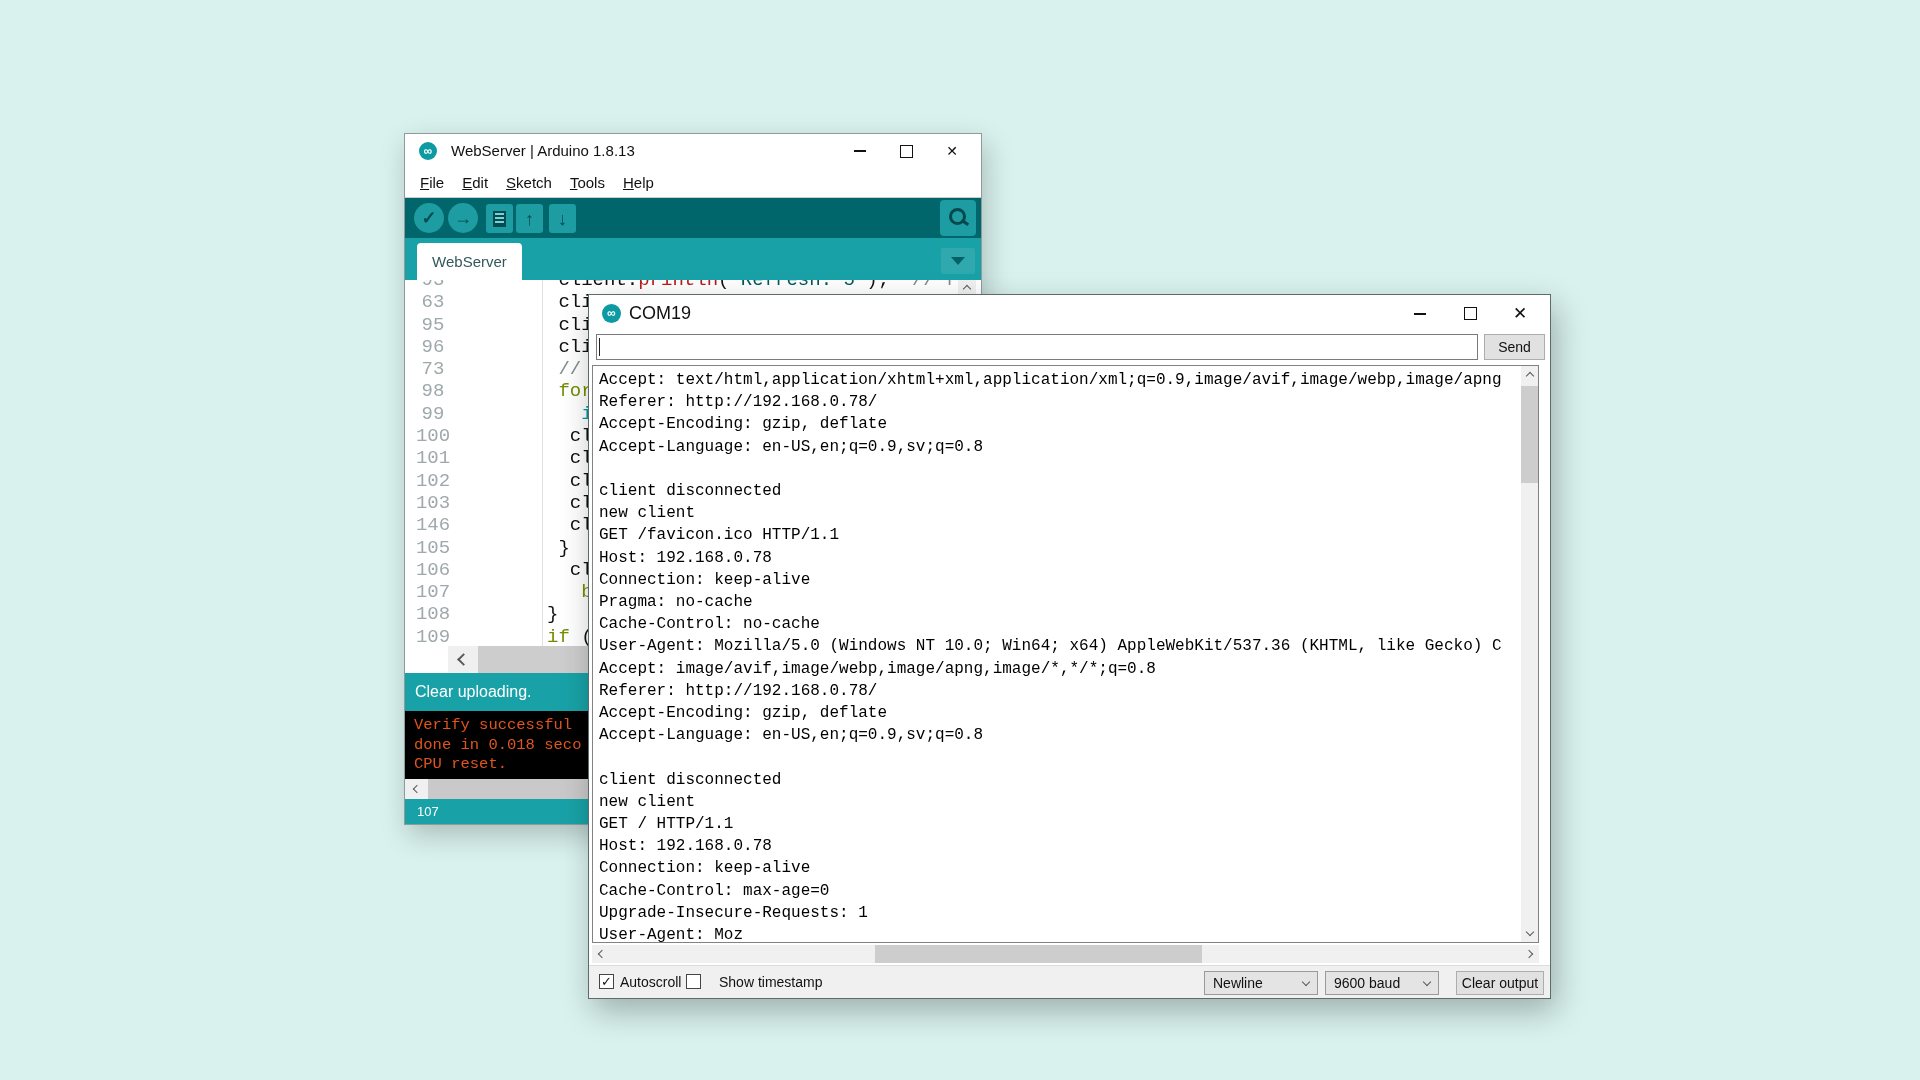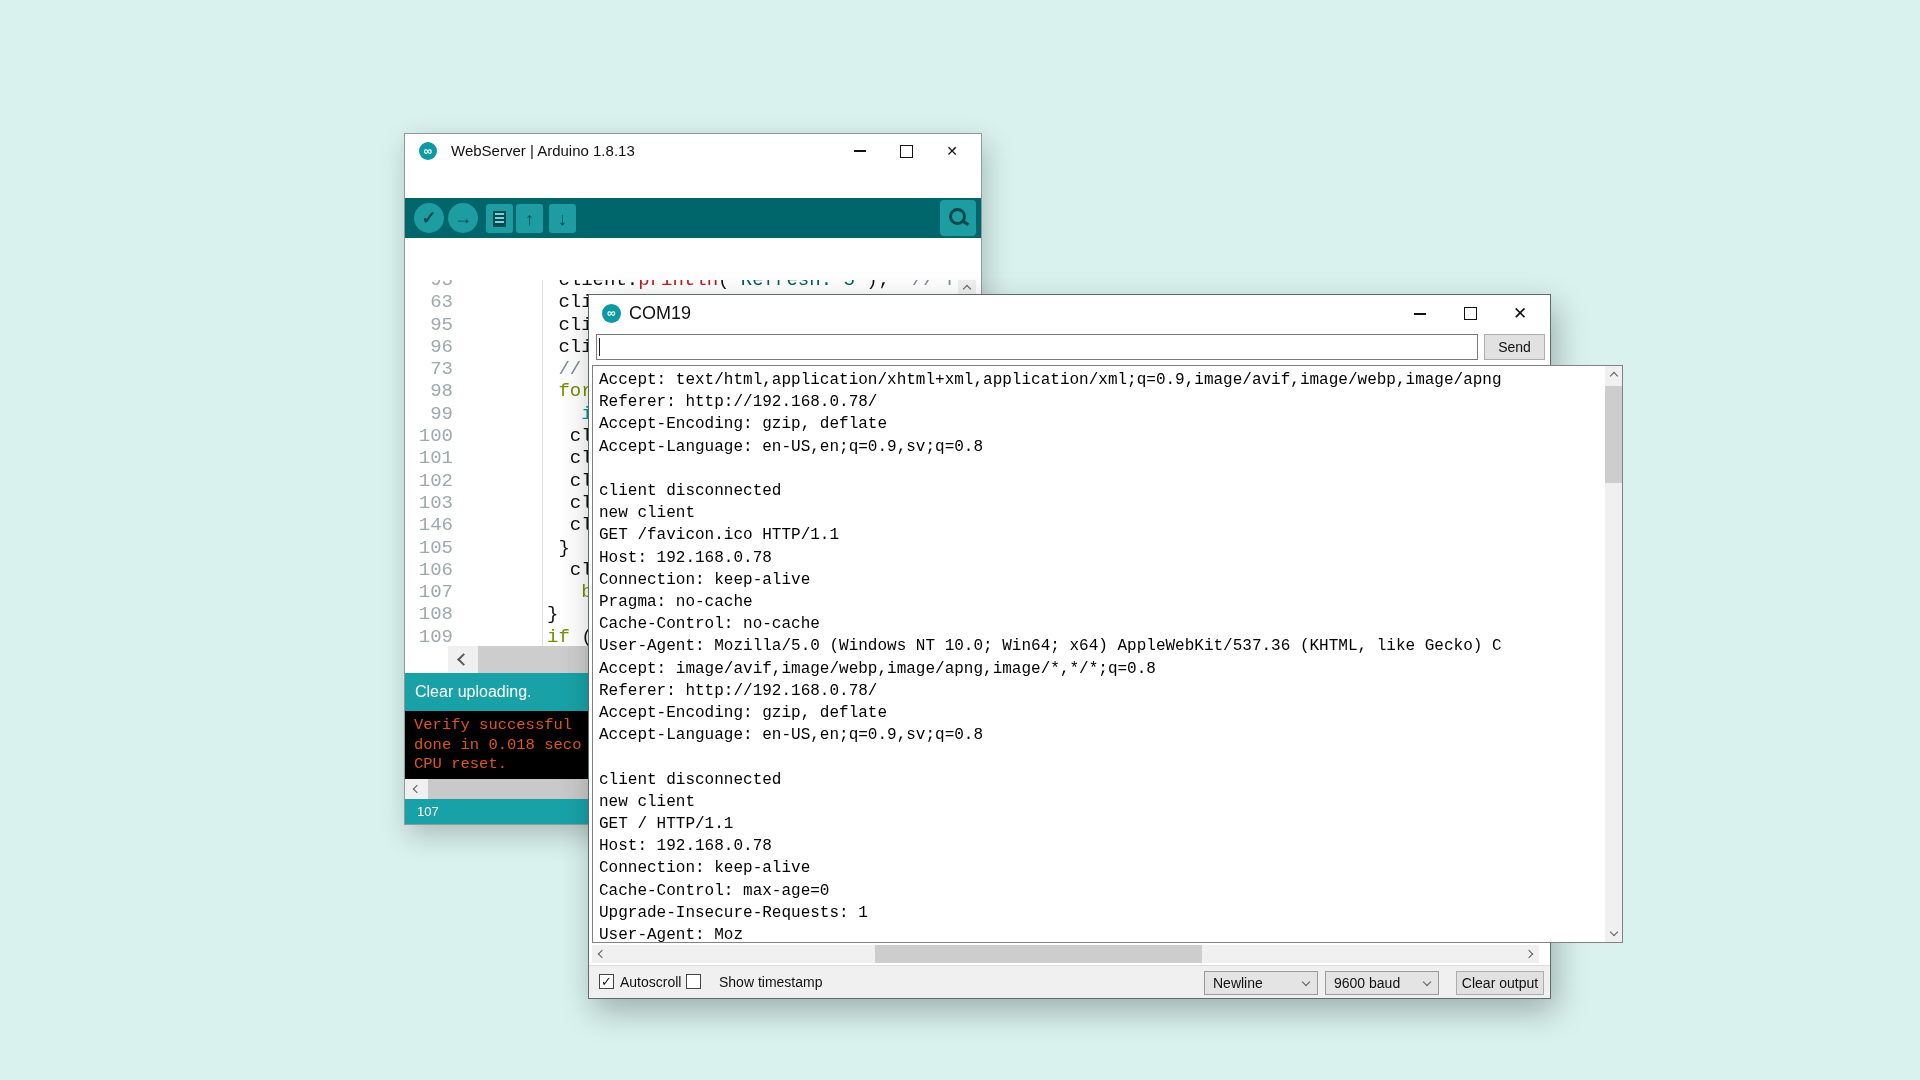--- a/index.html
+++ b/index.html
@@ -40,21 +40,21 @@
   .a-tabbar{position:absolute;left:0;top:104px;width:100%;height:42px;background:var(--teal-mid);}
   .tab{position:absolute;left:12px;top:5px;width:105px;height:37px;background:#fff;
        border-radius:4px 4px 0 0;display:flex;align-items:center;justify-content:center;
        font-size:15px;color:#33585c;}
   .tab-dd{position:absolute;left:536px;top:10px;width:34px;height:26px;background:#2fa9ae;border-radius:2px;
           display:flex;align-items:center;justify-content:center;}
   .tri-down{width:0;height:0;border-left:7px solid transparent;border-right:7px solid transparent;
             border-top:8px solid #046266;}
 
   .a-editor{position:absolute;left:0;top:146px;width:100%;height:366px;background:#fff;overflow:hidden;}
-  .gutter{position:absolute;left:8px;top:-11px;width:40px;text-align:right;
+  .gutter{position:absolute;left:8px;top:-11px;width:40px;text-align:center;
           font-family:"Liberation Mono",monospace;font-size:19px;line-height:22.3px;color:#9fa8ab;}
   .gutter-sep{position:absolute;left:137px;top:0;width:1px;height:100%;background:#e0e0e0;}
   .code-col{position:absolute;left:142px;top:-11px;font-family:"Liberation Mono",monospace;
             font-size:19px;line-height:22.3px;color:#000;white-space:pre;}
   .tk-code{color:#111;}
   .tk-fn{color:#b91c1c;}
   .tk-str{color:#005c5f;}
   .tk-cmt{color:#7d8c8d;}
   .tk-kw{color:#728e00;}
   .tk-type{color:#00979c;}
@@ -93,21 +93,21 @@
   .c-winctl .ctl{width:50px;height:37px;display:flex;align-items:center;justify-content:center;color:#111;}
 
   .send-input{position:absolute;left:7px;top:39px;width:882px;height:26px;border:1px solid #7a7a7a;
               background:#fff;box-sizing:border-box;font-size:15px;padding:0 4px;
               font-family:"Liberation Sans",sans-serif;}
   .caret{position:absolute;left:10px;top:43px;width:1px;height:18px;background:#222;}
   .send-btn{position:absolute;left:895px;top:39px;width:61px;height:26px;background:#e1e1e1;
             border:1px solid #adadad;box-sizing:border-box;font-size:14px;color:#111;
             display:flex;align-items:center;justify-content:center;}
 
-  .output-box{position:absolute;left:3px;top:70px;width:1031px;height:578px;border:1px solid #828282;
+  .output-box{position:absolute;left:3px;top:70px;width:947px;height:578px;border:1px solid #828282;
               background:#fff;box-sizing:border-box;overflow:hidden;}
   .output-text{position:absolute;left:6px;top:3px;right:20px;font-family:"Liberation Mono",monospace;
                font-size:16px;line-height:22.2px;color:#000;white-space:pre;overflow:hidden;height:100%;}
   .vscroll{position:absolute;right:0;top:0;width:17px;height:100%;background:#f0f0f0;}
   .vscroll .sbtn{position:absolute;left:0;width:17px;height:17px;display:flex;align-items:center;justify-content:center;}
   .vscroll .sbtn.top{top:0;}
   .vscroll .sbtn.bottom{bottom:0;}
   .vscroll .thumb{position:absolute;left:0;top:20px;width:17px;height:97px;background:#cdcdcd;}
 
   .hscroll{position:absolute;left:3px;top:650px;width:947px;height:18px;background:#f0f0f0;}
@@ -145,20 +145,27 @@
           </div>
         <div class="ctl">
             <span class="box-max"></span>
           </div>
         <div class="ctl x-close">
             <span>✕</span>
           </div>
       </div>
     </div>
 
+    <div class="a-menubar">
+        <div class="menu-item">File</div>
+        <div class="menu-item">Edit</div>
+        <div class="menu-item">Sketch</div>
+        <div class="menu-item">Tools</div>
+        <div class="menu-item">Help</div>
+      </div>
 
     <div class="a-toolbar">
       <div class="tbtn circle" style="left:9px">
           <span class="arrow-glyph">✓</span>
         </div>
       <div class="tbtn circle" style="left:43px">
           <span class="arrow-glyph">→</span>
         </div>
       <div class="tbtn square" style="left:81px">
           <span class="doc-glyph"></span>
@@ -168,20 +175,28 @@
         </div>
       <div class="tbtn square" style="left:144px">
           <span class="arrow-glyph">↓</span>
         </div>
       <div class="monitor-btn">
         <span class="mag-circle"></span>
         <span class="mag-handle"></span>
       </div>
     </div>
 
+    <div class="a-tabbar">
+      <div class="tab">
+          <span>WebServer</span>
+        </div>
+      <div class="tab-dd">
+          <span class="tri-down"></span>
+        </div>
+    </div>
 
     <div class="a-editor">
       <div class="gutter">
           <div class="lnum">93</div>
           <div class="lnum">63</div>
           <div class="lnum">95</div>
           <div class="lnum">96</div>
           <div class="lnum">73</div>
           <div class="lnum">98</div>
           <div class="lnum">99</div>

